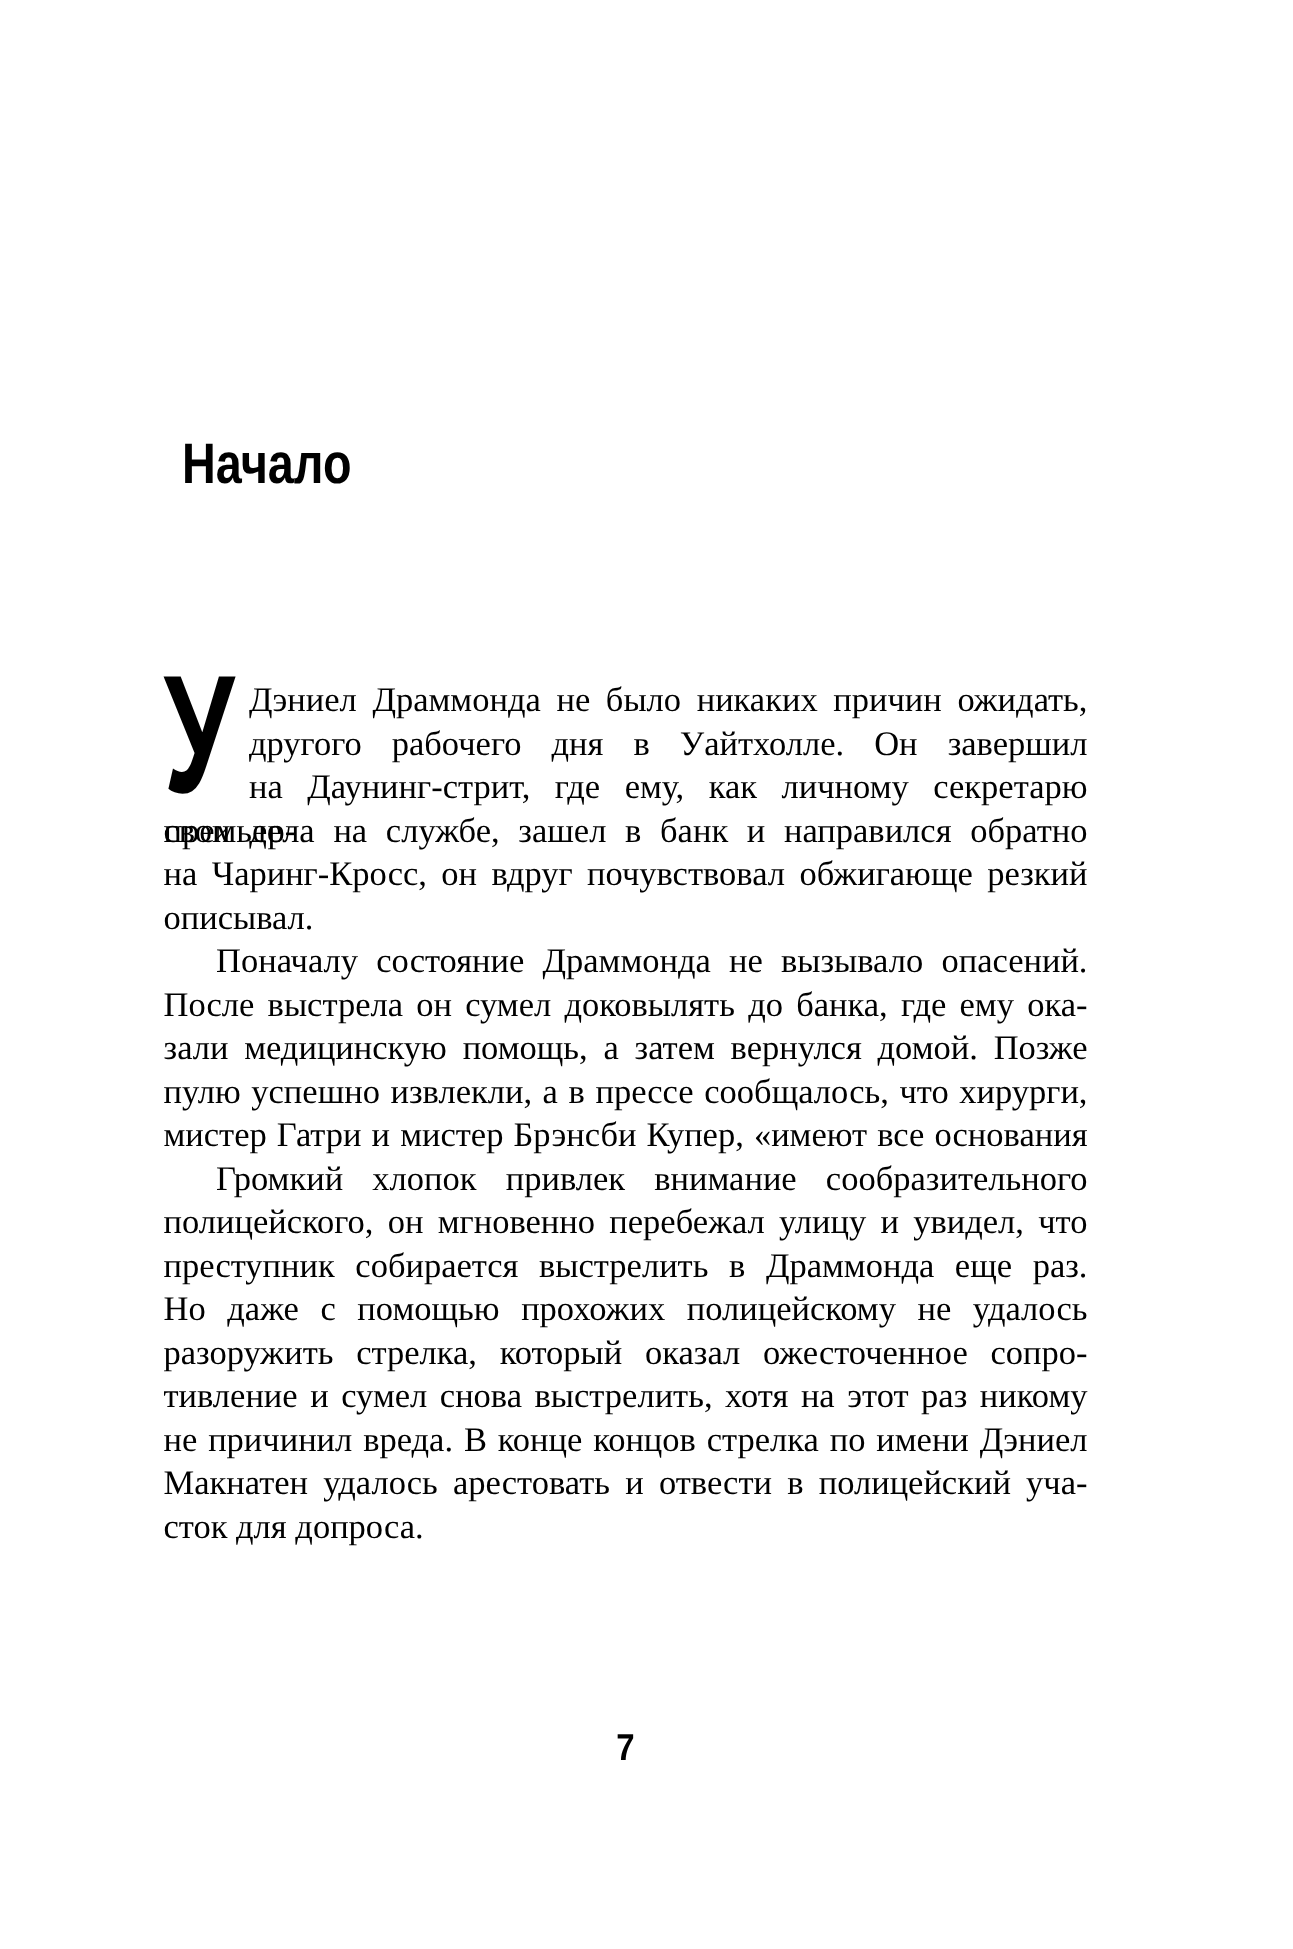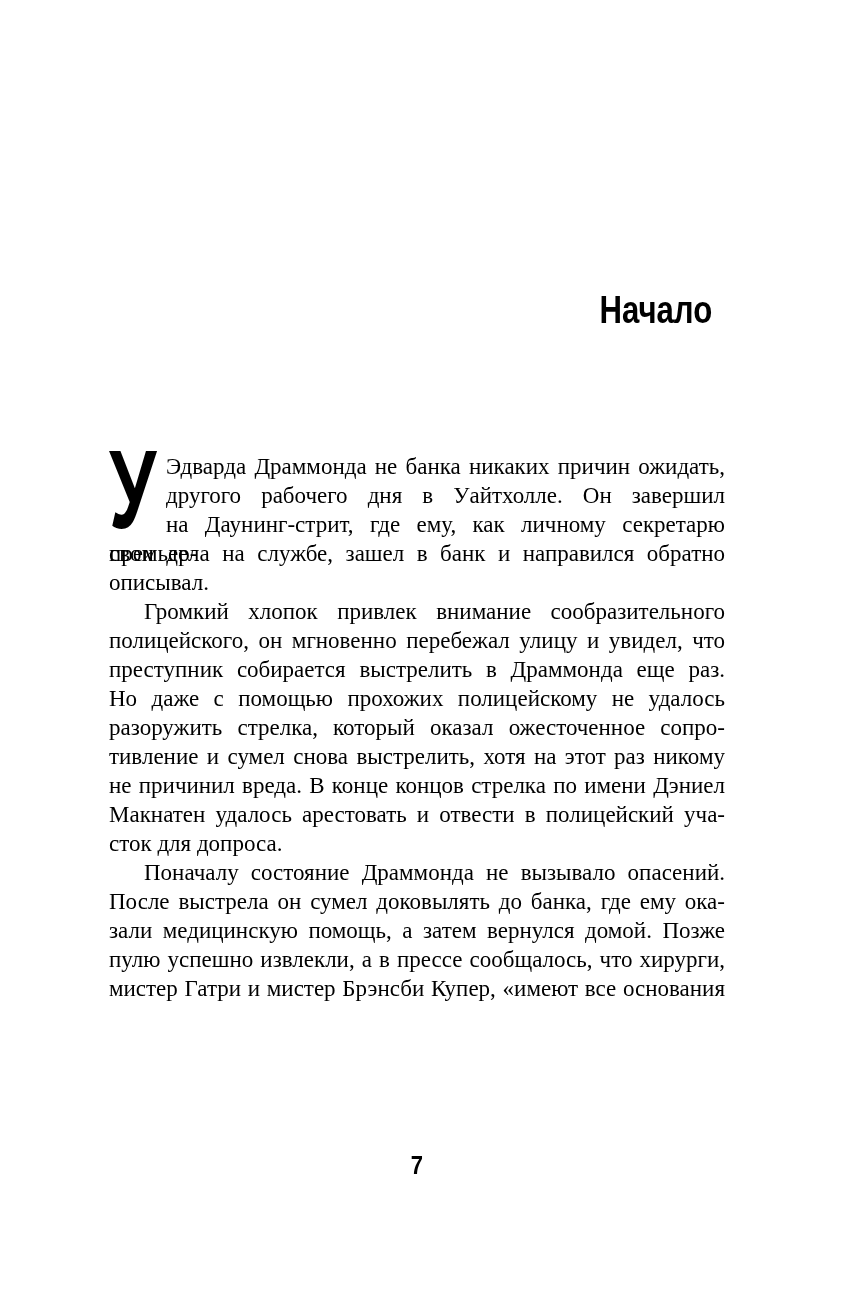--- a/index.html
+++ b/index.html
@@ -16,21 +16,21 @@
     font-family: "Liberation Serif", serif;
     overflow: hidden;
   }
 
   
   .chapter-title {
     position: absolute;
     top: 291px;
     left: 109px;
     width: 616px;
-    text-align: right;
+    text-align: left;
   }
   .chapter-title .t {
     display: inline-block;
     font-family: "Liberation Sans", sans-serif;
     font-weight: 700;
     font-size: 38px;
     line-height: 1;
     transform: scaleX(0.82);
     transform-origin: 50% 50%;
     white-space: nowrap;
@@ -100,43 +100,44 @@
 <div class="page">
 
   <div class="chapter-title">
     <span class="t">Начало</span>
   </div>
 
   <div class="body-text">
     <span class="dropcap"><span class="g">У</span></span>
 
   <div class="paragraph">
-        <div class="line">Эдварда Драммонда не банка никаких причин ожидать,</div>
+        <div class="line">Дэниел Драммонда не было никаких причин ожидать,</div>
         <div class="line">другого рабочего дня в Уайтхолле. Он завершил</div>
         <div class="line">на Даунинг-стрит, где ему, как личному секретарю премьер-</div>
         <div class="line">свои дела на службе, зашел в банк и направился обратно</div>
+        <div class="line">на Чаринг-Кросс, он вдруг почувствовал обжигающе резкий</div>
         <div class="line end">описывал.</div>
+      </div>
+      <div class="paragraph indent">
+        <div class="line">Поначалу состояние Драммонда не вызывало опасений.</div>
+        <div class="line">После выстрела он сумел доковылять до банка, где ему ока-</div>
+        <div class="line">зали медицинскую помощь, а затем вернулся домой. Позже</div>
+        <div class="line">пулю успешно извлекли, а в прессе сообщалось, что хирурги,</div>
+        <div class="line">мистер Гатри и мистер Брэнсби Купер, «имеют все основания</div>
       </div>
       <div class="paragraph indent">
         <div class="line">Громкий хлопок привлек внимание сообразительного</div>
         <div class="line">полицейского, он мгновенно перебежал улицу и увидел, что</div>
         <div class="line">преступник собирается выстрелить в Драммонда еще раз.</div>
         <div class="line">Но даже с помощью прохожих полицейскому не удалось</div>
         <div class="line">разоружить стрелка, который оказал ожесточенное сопро-</div>
         <div class="line">тивление и сумел снова выстрелить, хотя на этот раз никому</div>
         <div class="line">не причинил вреда. В конце концов стрелка по имени Дэниел</div>
         <div class="line">Макнатен удалось арестовать и отвести в полицейский уча-</div>
         <div class="line end">сток для допроса.</div>
       </div>
-      <div class="paragraph indent">
-        <div class="line">Поначалу состояние Драммонда не вызывало опасений.</div>
-        <div class="line">После выстрела он сумел доковылять до банка, где ему ока-</div>
-        <div class="line">зали медицинскую помощь, а затем вернулся домой. Позже</div>
-        <div class="line">пулю успешно извлекли, а в прессе сообщалось, что хирурги,</div>
-        <div class="line">мистер Гатри и мистер Брэнсби Купер, «имеют все основания</div>
-      </div>
     </div>
 
   <div class="page-number">
     <span class="n">7</span>
   </div>
 
 </div>
 
 </body></html>

